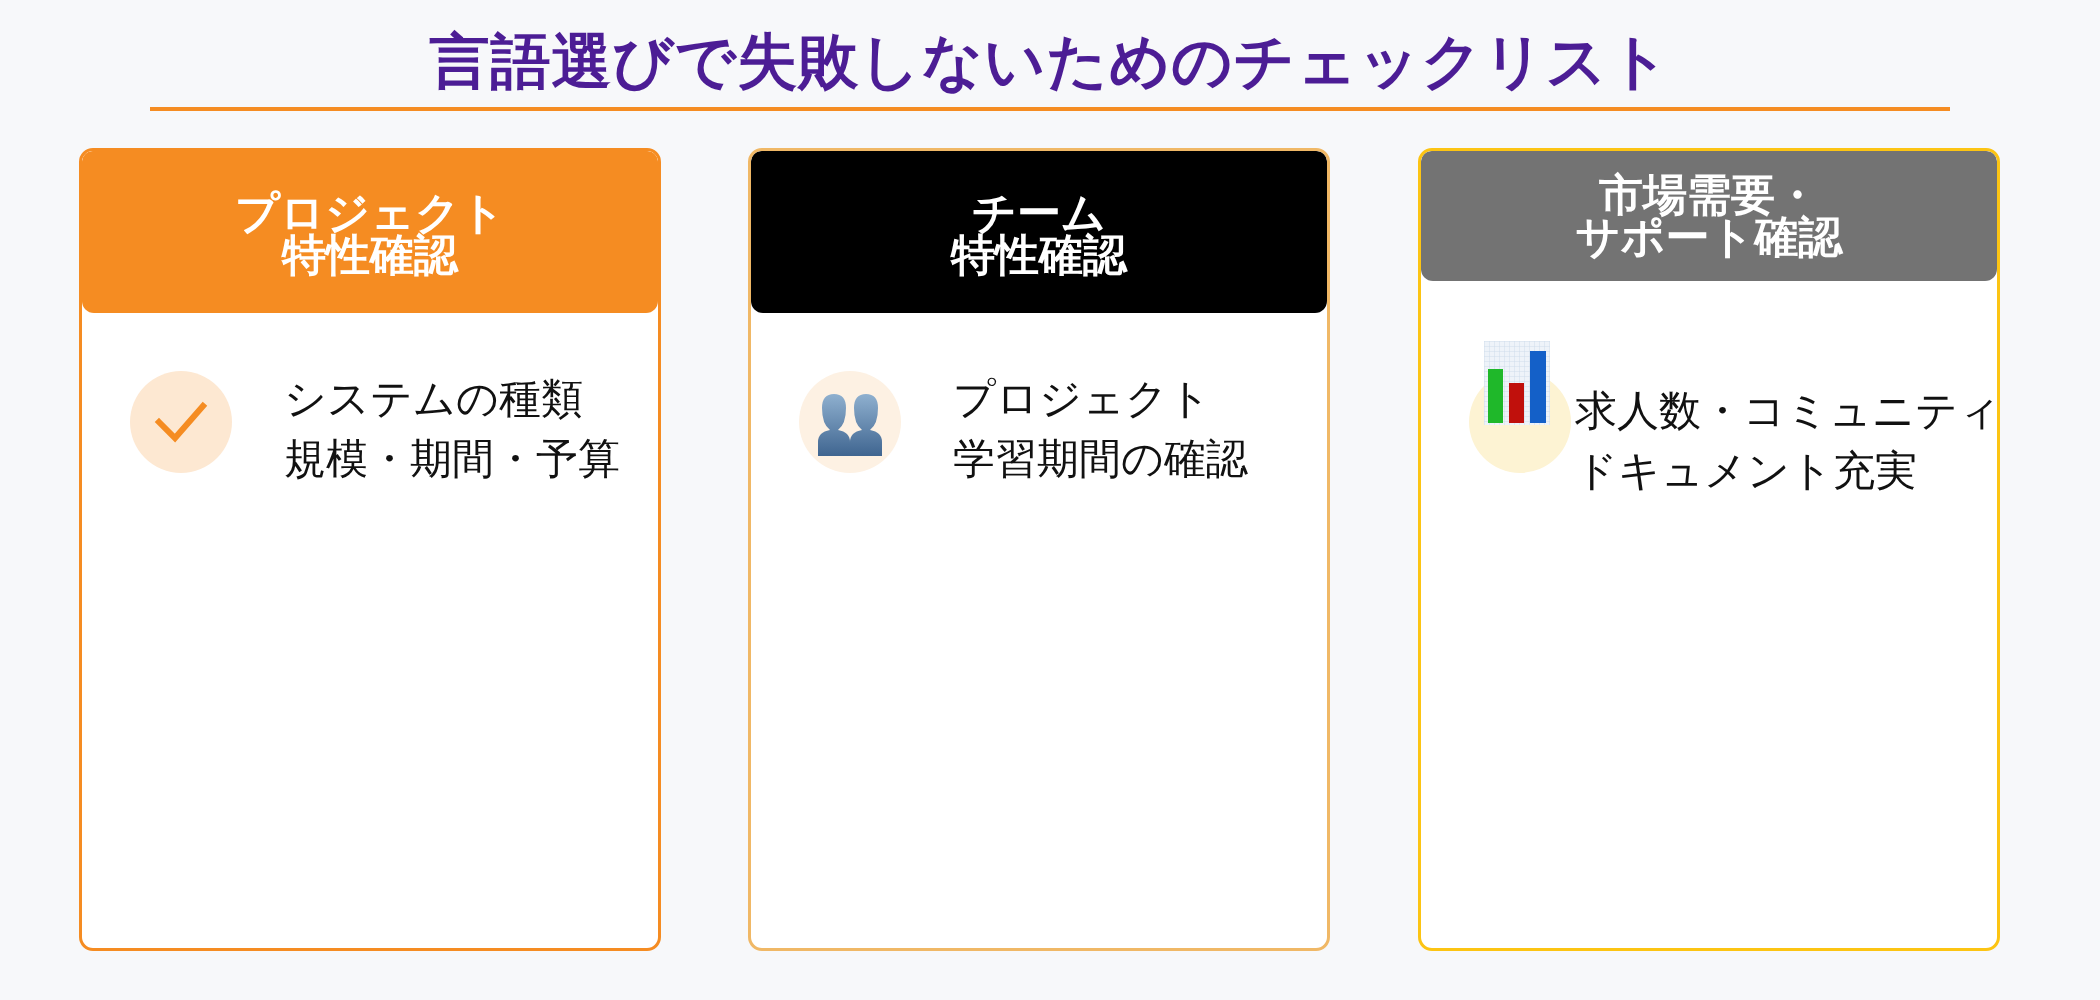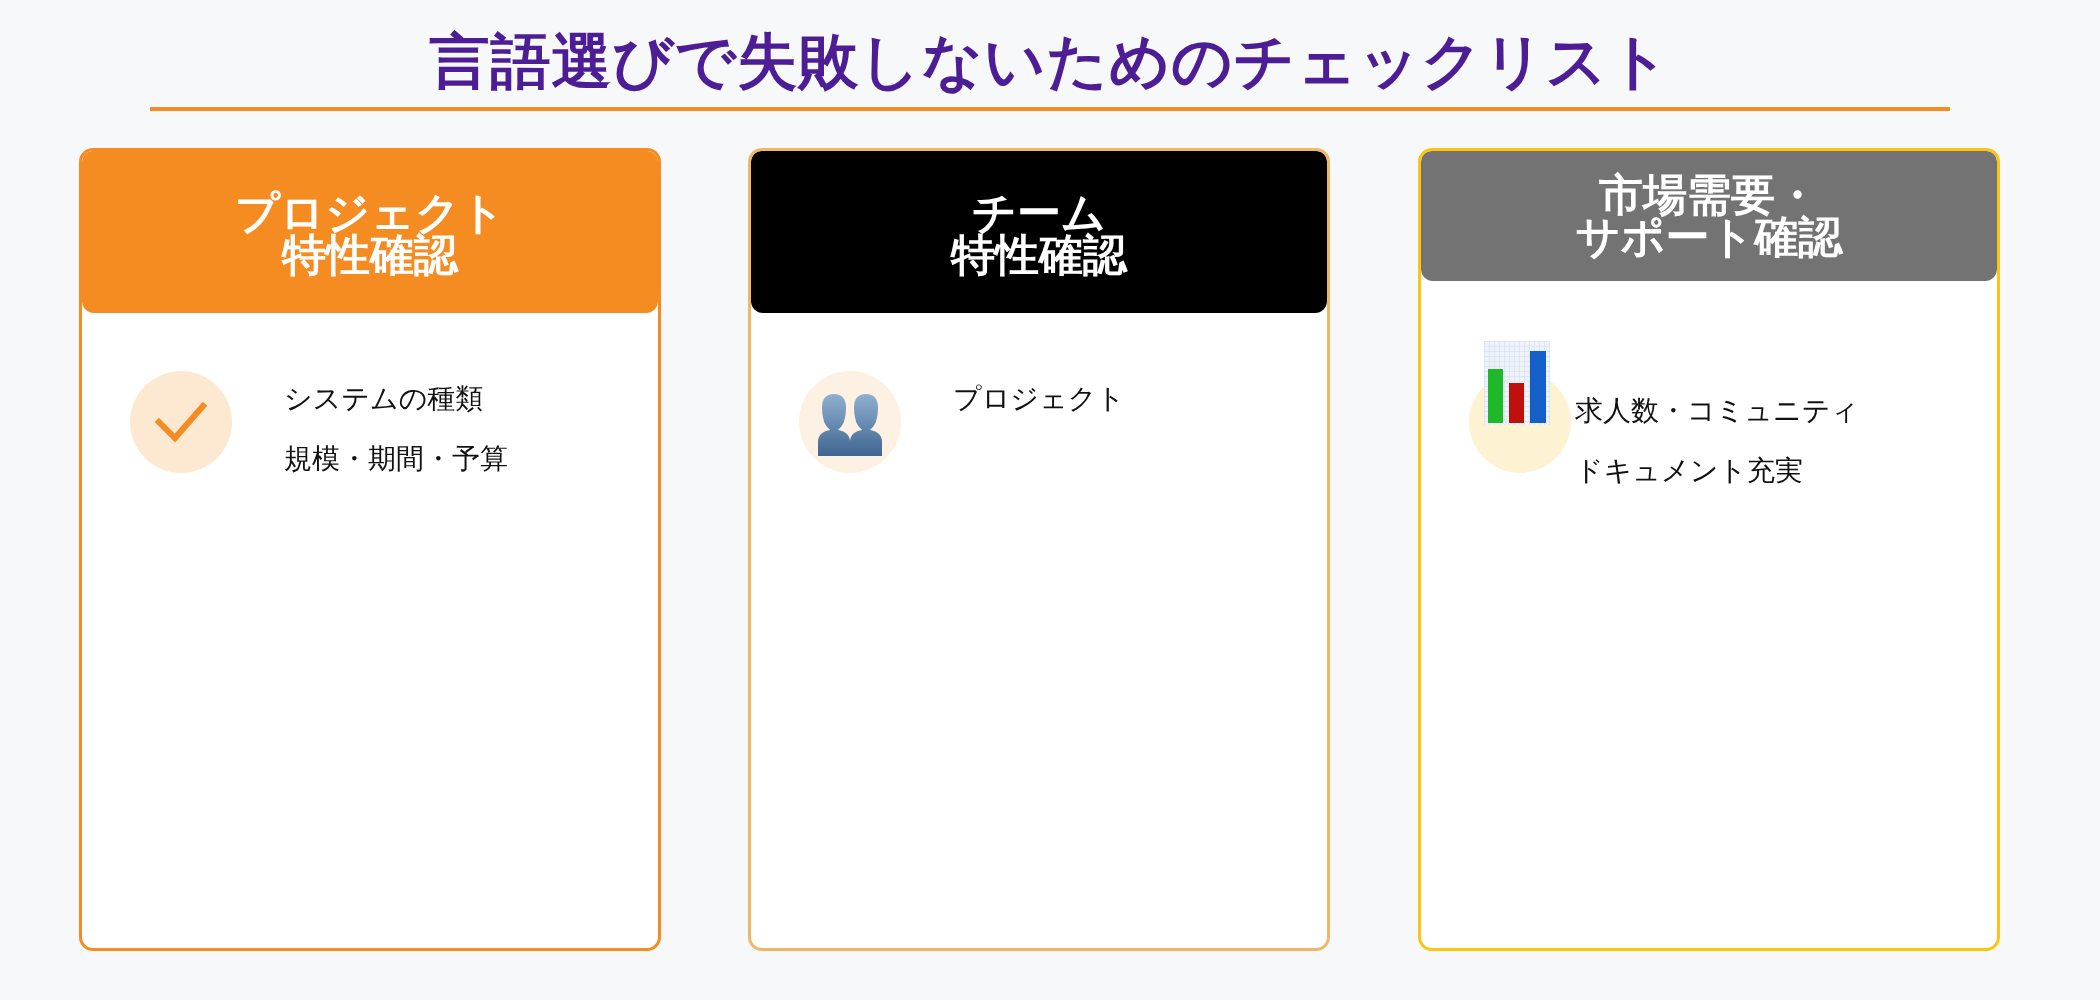--- a/index.html
+++ b/index.html
@@ -34,21 +34,21 @@
     .item {
       position: absolute; left: 48px; top: 220px; right: 10px;
       display: flex; align-items: flex-start;
     }
     .icon-circle {
       width: 102px; height: 102px; border-radius: 50%;
       flex: 0 0 102px; position: relative;
       display: flex; align-items: center; justify-content: center;
     }
     .item-text {
-      margin-left: 52px; font-size: 28px; line-height: 60px;
+      margin-left: 52px; font-size: 42px; line-height: 60px;
       color: #111; margin-top: -2px; white-space: nowrap;
     }
     .item-text .line { display: block; }
   </style>
 </head>
 <body>
 
 <div class="title">言語選びで失敗しないためのチェックリスト</div>
 <div class="rule"></div>
 
@@ -83,20 +83,21 @@
             <stop offset="0" stop-color="#8fb0cf"></stop>
             <stop offset="1" stop-color="#3f6590"></stop>
           </linearGradient>
         </defs>
         <path d="M10,76 L10,62 Q10,52 22,50 Q14,44 14,28 Q14,14 26,14 Q38,14 38,28 Q38,44 30,50 Q42,52 42,62 L42,76 Z" fill="url(#pg)"></path>
         <path d="M42,76 L42,62 Q42,52 54,50 Q46,44 46,28 Q46,14 58,14 Q70,14 70,28 Q70,44 62,50 Q74,52 74,62 L74,76 Z" fill="url(#pg)"></path>
       </svg>
     </div>
     <div class="item-text">
       <span class="line">プロジェクト</span>
+      <span class="line">学習期間の確認</span>
     </div>
   </div>
 </div>
 
 <div class="card" style="left:1418px; border-color:#fcc413;">
   <div class="card-header" style="background:#737373; height:130px; padding-top:0;">
     <span class="line">市場需要・</span>
     <span class="line">サポート確認</span>
   </div>
   <div class="item" style="left:48px; top:220px;">

